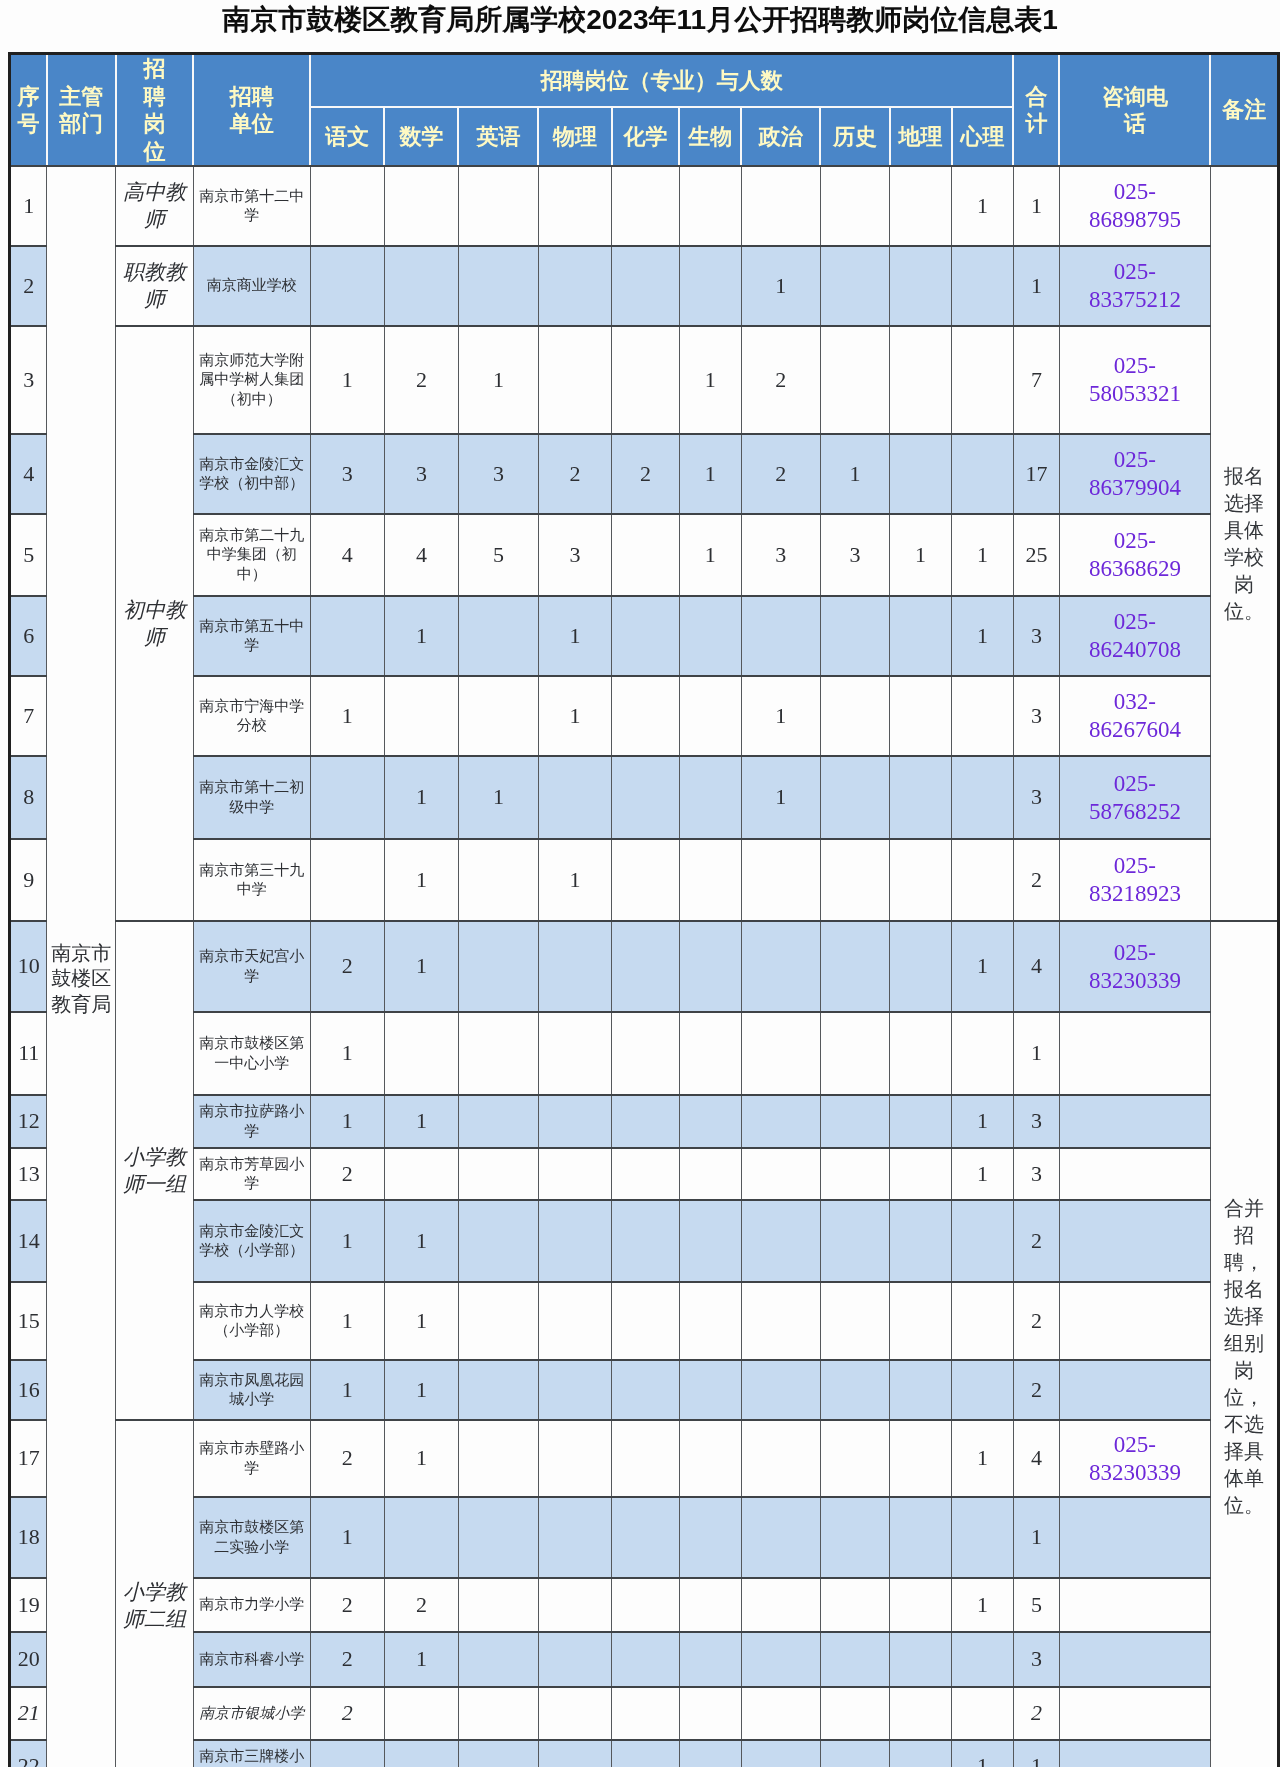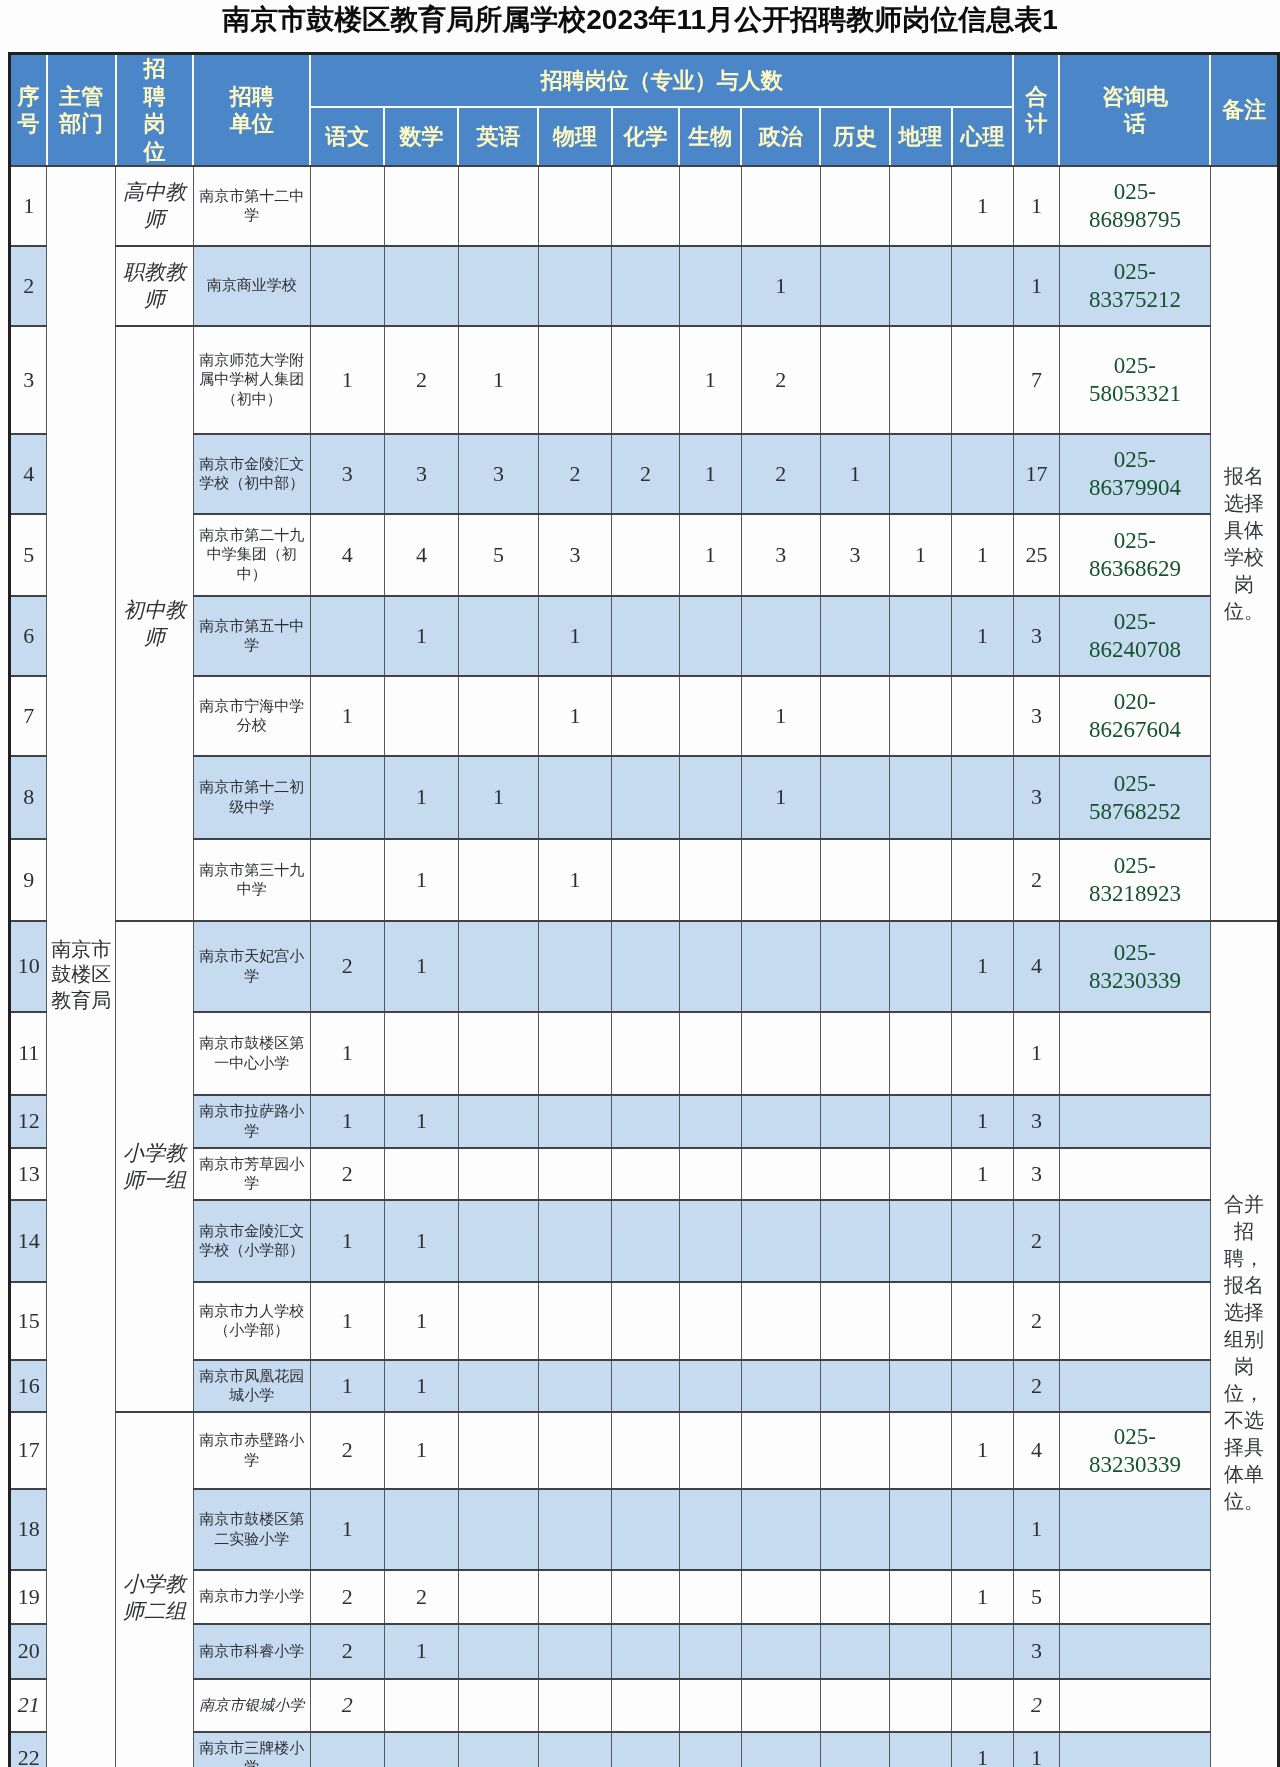--- a/index.html
+++ b/index.html
@@ -30,21 +30,21 @@
     font-size:22px;color:#2d2f33;text-align:center;vertical-align:middle;
     border-left:1px solid var(--line);border-right:1px solid var(--line);
     border-top:2px solid var(--line-dark);border-bottom:2px solid var(--line-dark);
     padding:0 2px;line-height:1.28;
   }
   td.stripe{background:var(--stripe);}
   td.cell-unit{font-size:15px;padding:0 4px;}
   td.cell-dept{font-size:20px;padding:0 2px;}
   td.cell-post{font-size:21px;padding:0 6px;font-style:italic;}
   td.cell-phone{
-    font-size:23px;color:#14532d;padding:0 29px;line-height:1.2;
+    font-size:23px;color:#6d28d9;padding:0 29px;line-height:1.2;
     word-break:normal;overflow-wrap:break-word;
   }
   td.cell-note{font-size:20px;padding:0 13px;line-height:1.35;color:#33363a;}
   td.cell-total{font-size:22px;}
 </style>
 </head>
 <body style="--header-bg: #4a86c8; --stripe: #c6daf0;">
 
 <div class="page-title">南京市鼓楼区教育局所属学校2023年11月公开招聘教师岗位信息表1</div>
 
@@ -201,21 +201,21 @@
         <td class="cell-subject"></td>
         <td class="cell-subject"></td>
         <td class="cell-subject">1</td>
         <td class="cell-subject"></td>
         <td class="cell-subject"></td>
         <td class="cell-subject">1</td>
         <td class="cell-subject"></td>
         <td class="cell-subject"></td>
         <td class="cell-subject"></td>
         <td class="cell-total">3</td>
-        <td class="cell-phone">020-86267604</td>
+        <td class="cell-phone">032-86267604</td>
       </tr>
       <tr style="height: 83px;">
         <td class="cell-seq stripe">8</td>
         <td class="cell-unit stripe">南京市第十二初级中学</td>
         <td class="cell-subject stripe"></td>
         <td class="cell-subject stripe">1</td>
         <td class="cell-subject stripe">1</td>
         <td class="cell-subject stripe"></td>
         <td class="cell-subject stripe"></td>
         <td class="cell-subject stripe"></td>
@@ -333,21 +333,21 @@
         <td class="cell-subject"></td>
         <td class="cell-subject"></td>
         <td class="cell-subject"></td>
         <td class="cell-subject"></td>
         <td class="cell-subject"></td>
         <td class="cell-subject"></td>
         <td class="cell-subject"></td>
         <td class="cell-total">2</td>
         <td class="cell-phone"></td>
       </tr>
-      <tr style="height: 52px;">
+      <tr style="height: 60px;">
         <td class="cell-seq stripe">16</td>
         <td class="cell-unit stripe">南京市凤凰花园城小学</td>
         <td class="cell-subject stripe">1</td>
         <td class="cell-subject stripe">1</td>
         <td class="cell-subject stripe"></td>
         <td class="cell-subject stripe"></td>
         <td class="cell-subject stripe"></td>
         <td class="cell-subject stripe"></td>
         <td class="cell-subject stripe"></td>
         <td class="cell-subject stripe"></td>

